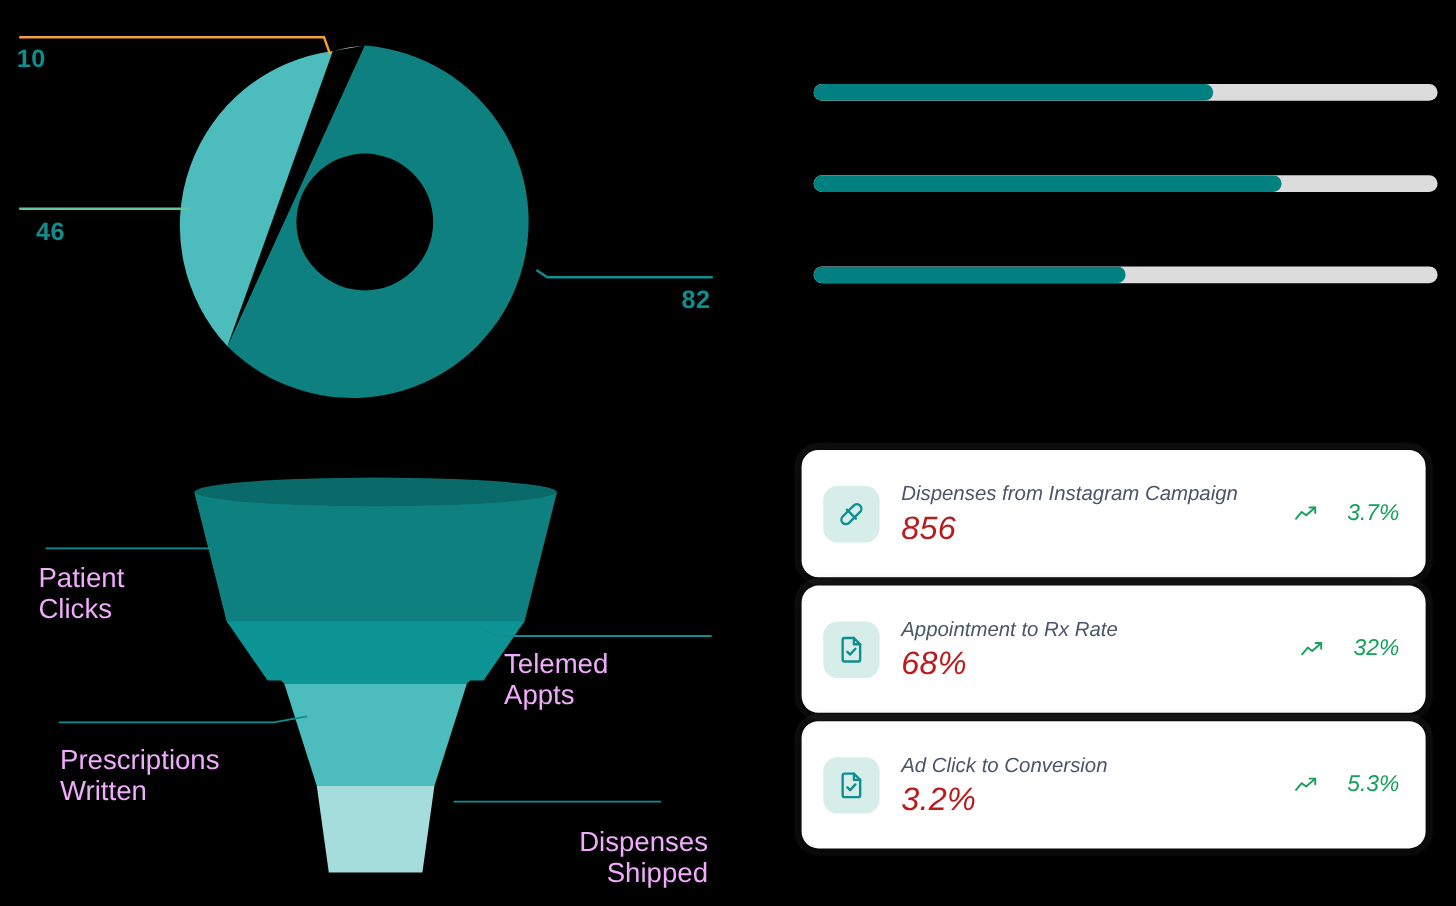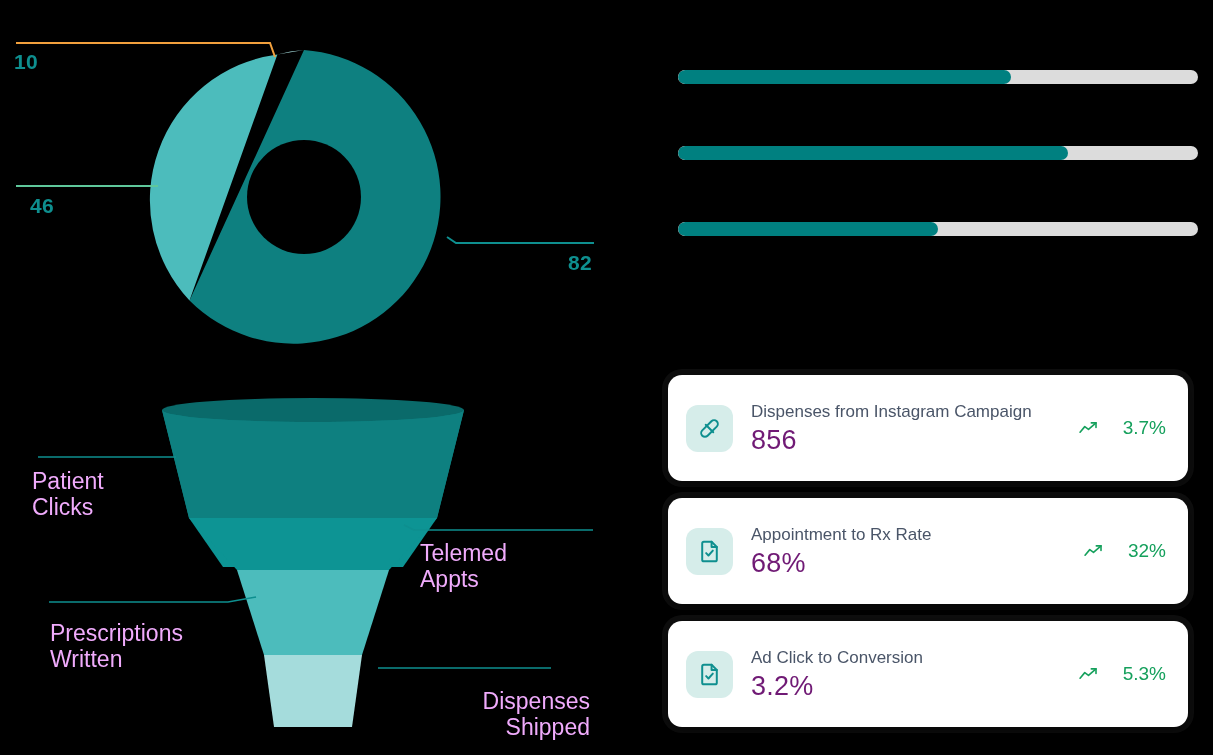--- a/index.html
+++ b/index.html
@@ -6,21 +6,21 @@
   * { box-sizing: border-box; margin: 0; padding: 0; }
   html, body {
     width: 1213px; height: 755px;
     background: #000000;
     font-family: "Liberation Sans", sans-serif;
     overflow: hidden;
   }
   .page { position: relative; width: 1213px; height: 755px; }
 
   
-  .donut-panel { position: absolute; left: 0; top: 12px; width: 620px; height: 360px; }
+  .donut-panel { position: absolute; left: 0; top: 0; width: 620px; height: 360px; }
   .donut-svg  { position: absolute; left: 0; top: 0; }
 
   .donut-label {
     position: absolute;
     color: #0E8F8F;
     font-size: 21px;
     font-weight: 700;
     letter-spacing: .3px;
     white-space: nowrap;
   }
@@ -57,44 +57,45 @@
     position: absolute; left: 0; top: 0; height: 14px;
     background: #008080;
     border-radius: 7px;
   }
 
   
   .cards { position: absolute; left: 668px; top: 375px; width: 540px; }
   .card {
     position: relative;
     width: 520px; height: 106px;
-    margin-bottom: 17px;
+    margin-bottom: 7px;
     background: #FFFFFF;
     border-radius: 14px;
     box-shadow: 0 6px 16px rgba(0,0,0,.55), 0 0 0 6px rgba(255,255,255,.055);
     display: flex; align-items: center;
     padding: 0 22px 0 18px;
+    font-style: italic;
   }
   .card-icon {
     flex: 0 0 auto;
     width: 47px; height: 47px;
     background: #D6EDEA;
     border-radius: 12px;
     display: flex; align-items: center; justify-content: center;
     margin-right: 18px;
   }
   .card-text { flex: 1 1 auto; }
   .card-title {
     color: #4A5568;
     font-size: 17px;
     line-height: 22px;
     margin-bottom: 2px;
   }
   .card-value {
-    color: #701a75;
+    color: #b91c1c;
     font-size: 27px;
     line-height: 31px;
     letter-spacing: .2px;
   }
   .card-trend {
     flex: 0 0 auto;
     display: flex; align-items: center; gap: 25px;
     color: #15A05C;
     font-size: 19px;
     white-space: nowrap;

